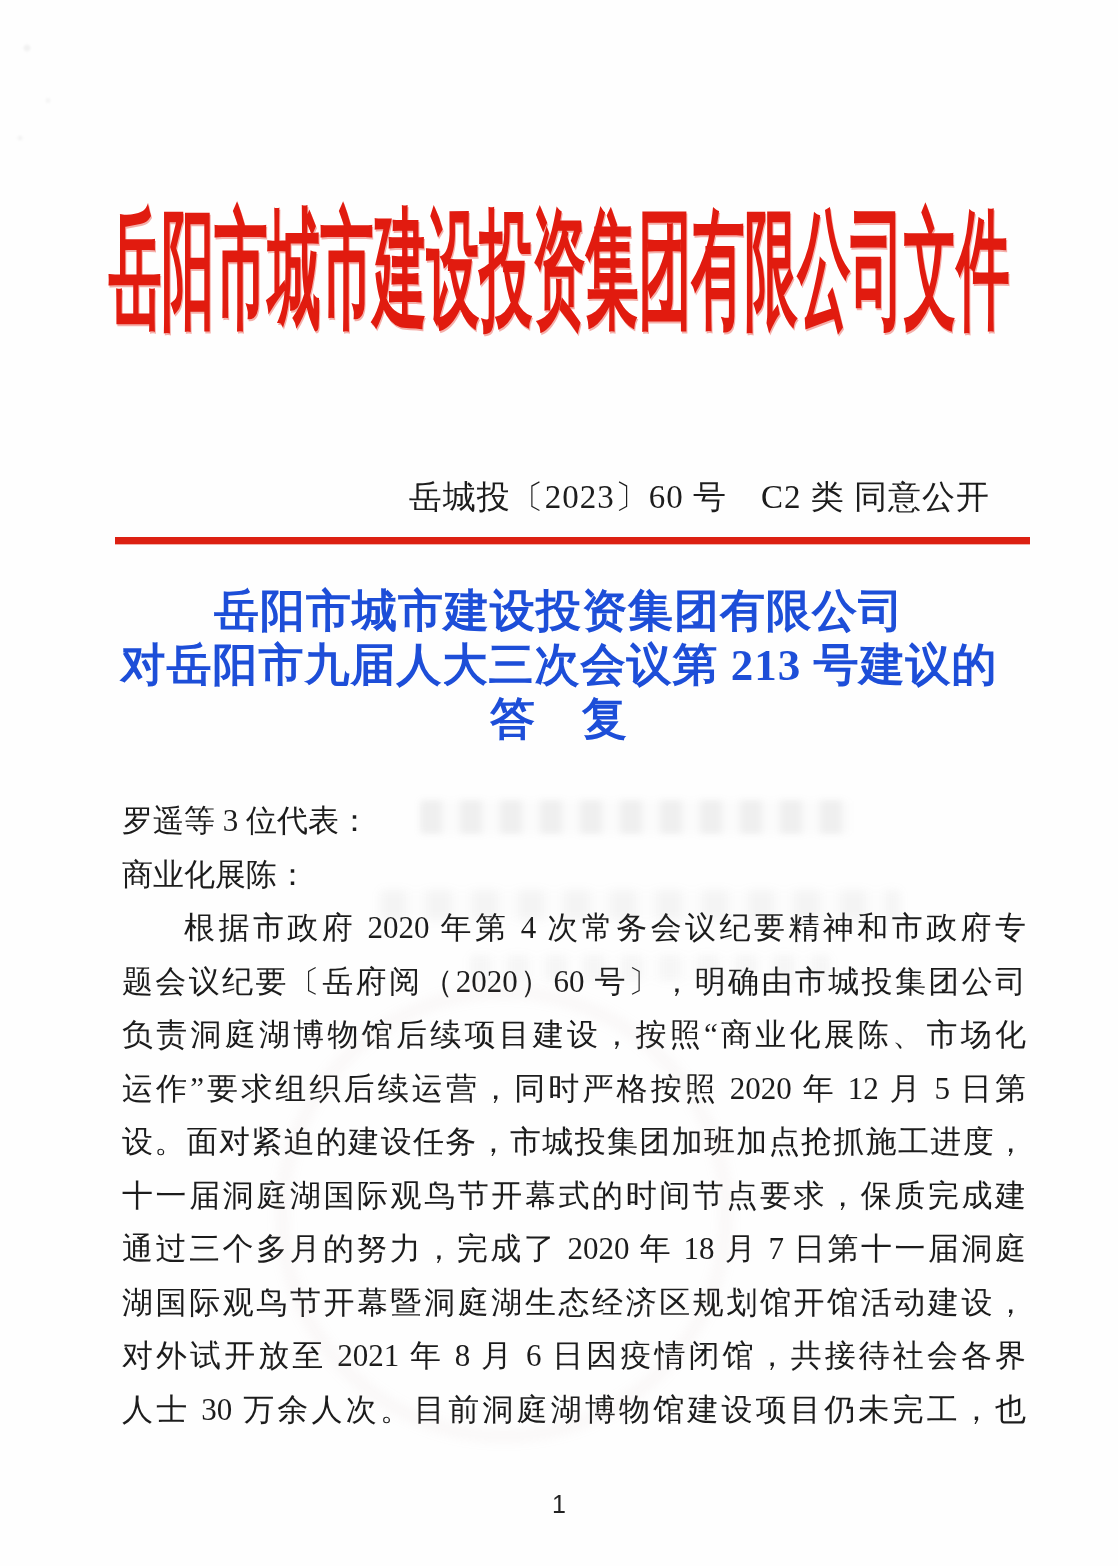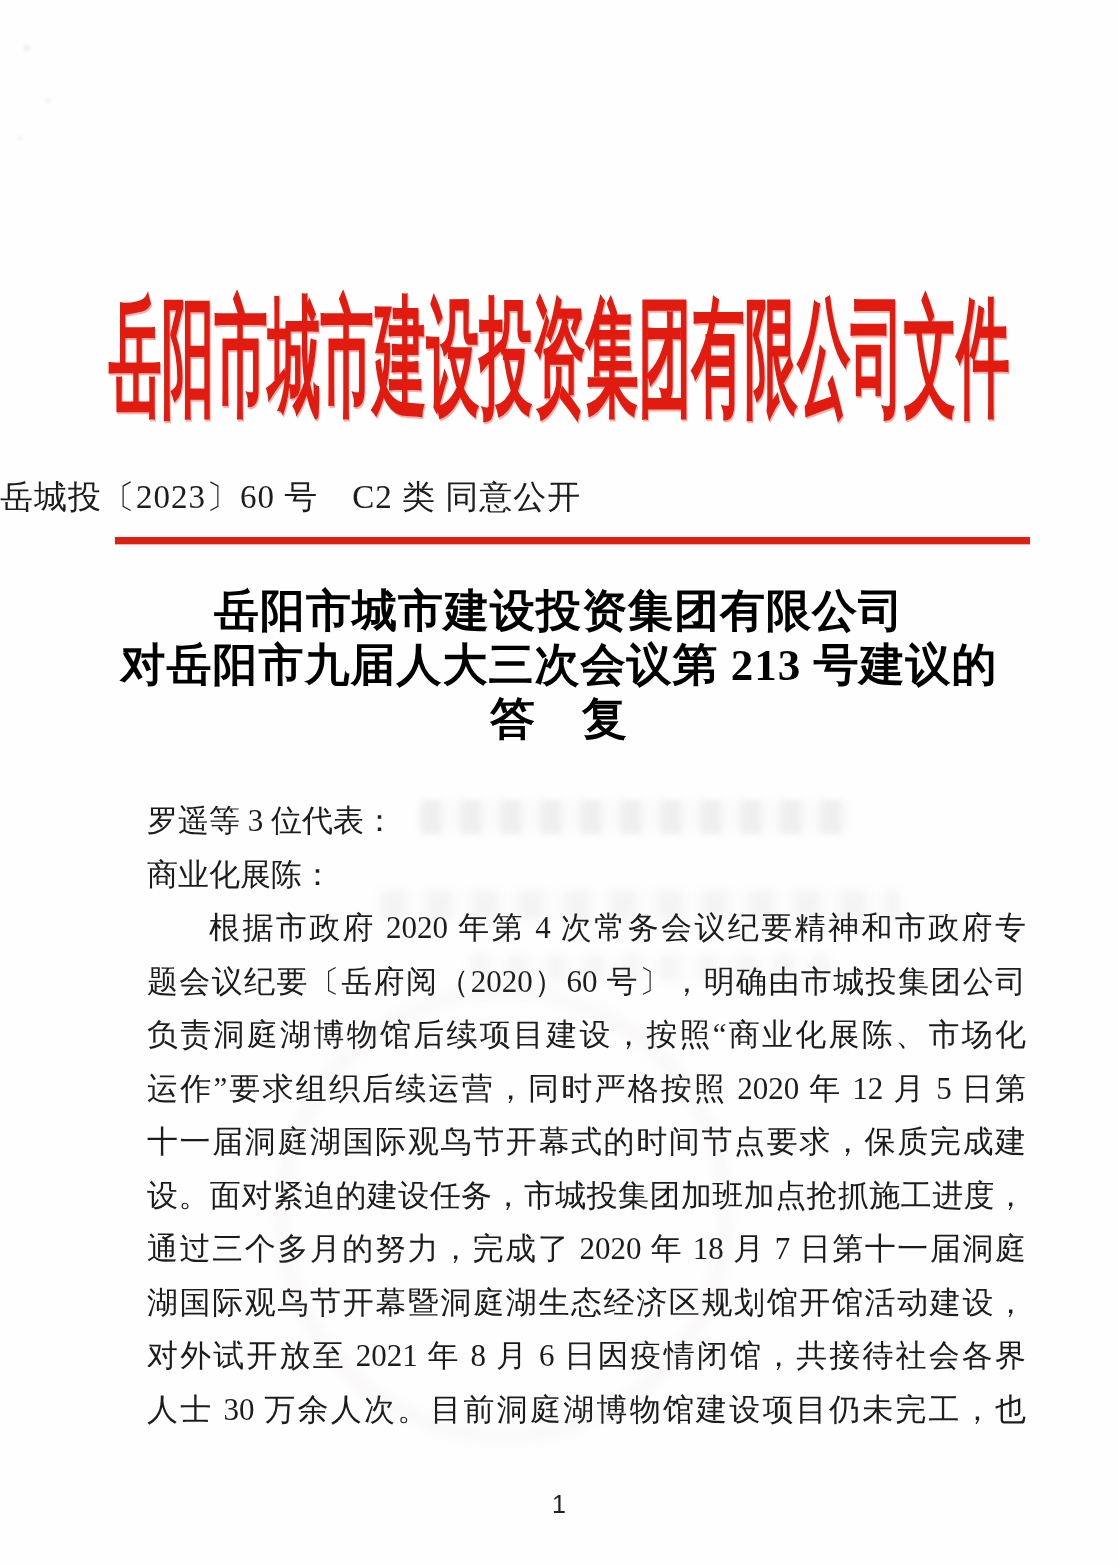--- a/index.html
+++ b/index.html
@@ -16,40 +16,40 @@
     overflow: hidden;
     font-family: "Liberation Serif", "DejaVu Serif", serif;
     color: #1f1f1f;
   }
 
   
   .letterhead {
     margin-top: 236px;
     height: 160px;
     display: flex;
-    align-items: flex-end;
+    align-items: flex-start;
     justify-content: center;
   }
   .letterhead-text {
     display: inline-block;
     font-size: 53px;
     font-weight: bold;
     color: #e11b0f;
     white-space: nowrap;
     letter-spacing: 0px;
     transform: scaleY(2.45);
     transform-origin: center;
     text-shadow: 1px 1px 0 rgba(225, 30, 15, 0.35);
   }
 
   
   .doc-number {
     margin-top: 82px;
     padding-right: 128px;
-    text-align: left;
+    text-align: right;
     font-size: 33px;
     line-height: 38px;
     color: #1d1d1d;
     letter-spacing: 1px;
     white-space: nowrap;
   }
 
   
   .red-rule {
     margin-top: 21px;
@@ -62,30 +62,29 @@
 
   
   .title {
     margin-top: 40px;
     text-align: center;
   }
   .title-line {
     font-size: 45px;
     font-weight: bold;
     line-height: 54px;
-    color: #000000;
+    color: #1d4ed8;
     letter-spacing: 1px;
   }
 
   
   .body-text {
     margin-top: 48px;
     padding-left: 122px;
     padding-right: 92px;
-    margin-left: 25px;
   }
   .body-line {
     font-size: 31px;
     line-height: 53.5px;
     color: #1c1c1c;
     text-align: left;
     white-space: nowrap;
   }
   .body-line.fill {
     white-space: normal;
@@ -168,22 +167,22 @@
       <div class="title-line">答　复</div>
     </div>
 
   <div class="body-text" id="body-container">
       <div class="body-line">罗遥等 3 位代表：</div>
       <div class="body-line">商业化展陈：</div>
       <div class="body-line fill indent">根据市政府 2020 年第 4 次常务会议纪要精神和市政府专</div>
       <div class="body-line fill">题会议纪要〔岳府阅（2020）60 号〕，明确由市城投集团公司</div>
       <div class="body-line fill">负责洞庭湖博物馆后续项目建设，按照“商业化展陈、市场化</div>
       <div class="body-line fill">运作”要求组织后续运营，同时严格按照 2020 年 12 月 5 日第</div>
+      <div class="body-line fill">设。面对紧迫的建设任务，市城投集团加班加点抢抓施工进度，</div>
       <div class="body-line fill">十一届洞庭湖国际观鸟节开幕式的时间节点要求，保质完成建</div>
-      <div class="body-line fill">设。面对紧迫的建设任务，市城投集团加班加点抢抓施工进度，</div>
       <div class="body-line fill">通过三个多月的努力，完成了 2020 年 18 月 7 日第十一届洞庭</div>
       <div class="body-line fill">湖国际观鸟节开幕暨洞庭湖生态经济区规划馆开馆活动建设，</div>
       <div class="body-line fill">对外试开放至 2021 年 8 月 6 日因疫情闭馆，共接待社会各界</div>
       <div class="body-line fill">人士 30 万余人次。目前洞庭湖博物馆建设项目仍未完工，也</div>
     </div>
 
   <div class="page-number">1</div>
 
   <div class="artifact smudge-row-1"></div>
   <div class="artifact smudge-row-2"></div>

